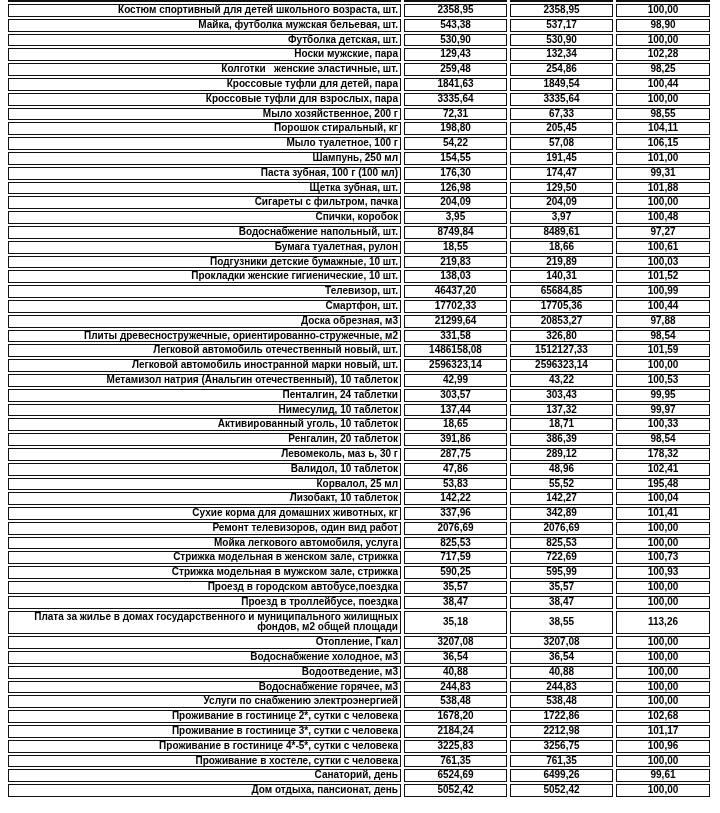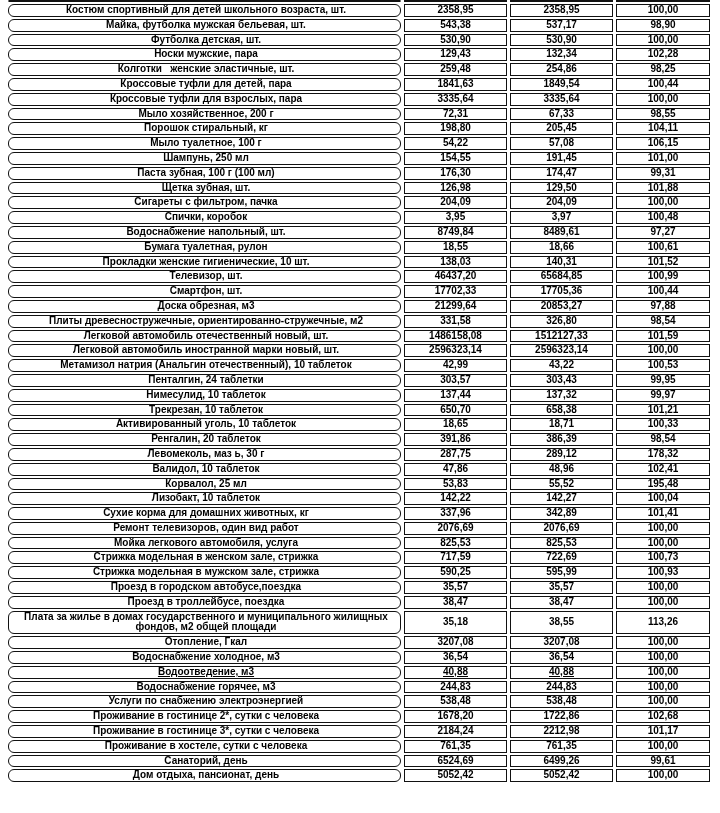--- a/index.html
+++ b/index.html
@@ -17,24 +17,24 @@
     border:1px solid #111;
     font-family:"Liberation Sans",sans-serif;
     font-weight:bold;
     font-size:10px;
     line-height:10.8px;
     color:#000;
     padding:0 2px;
     vertical-align:middle;
     overflow:hidden;
   }
-  td.name{text-align:center;padding-left:5px;white-space:pre-wrap;border-radius:6px;}
+  td.name{text-align:right;padding-left:5px;white-space:pre-wrap;}
   td.num{text-align:center;}
   tr.spacer td{height:1px;padding:0;}
-  td.u{text-decoration:underline;}
+  td.u{}
   col.c-name{width:393px;}
   col.c-v1{width:103px;}
   col.c-v2{width:103px;}
   col.c-idx{width:94px;}
 </style>
 </head>
 <body>
 
 <div class="page">
   <table class="price-table">
@@ -147,20 +147,26 @@
           <td class="num">8489,61</td>
           <td class="num">97,27</td>
         </tr>
         <tr>
           <td class="name">Бумага туалетная, рулон</td>
           <td class="num">18,55</td>
           <td class="num">18,66</td>
           <td class="num">100,61</td>
         </tr>
         <tr>
+          <td class="name">Подгузники детские бумажные, 10 шт.</td>
+          <td class="num">219,83</td>
+          <td class="num">219,89</td>
+          <td class="num">100,03</td>
+        </tr>
+        <tr>
           <td class="name">Прокладки женские гигиенические, 10 шт.</td>
           <td class="num">138,03</td>
           <td class="num">140,31</td>
           <td class="num">101,52</td>
         </tr>
         <tr>
           <td class="name">Телевизор, шт.</td>
           <td class="num">46437,20</td>
           <td class="num">65684,85</td>
           <td class="num">100,99</td>
@@ -207,26 +213,20 @@
           <td class="num">303,43</td>
           <td class="num">99,95</td>
         </tr>
         <tr>
           <td class="name">Нимесулид, 10 таблеток</td>
           <td class="num">137,44</td>
           <td class="num">137,32</td>
           <td class="num">99,97</td>
         </tr>
         <tr>
-          <td class="name">Трекрезан, 10 таблеток</td>
-          <td class="num">650,70</td>
-          <td class="num">658,38</td>
-          <td class="num">101,21</td>
-        </tr>
-        <tr>
           <td class="name">Активированный уголь, 10 таблеток</td>
           <td class="num">18,65</td>
           <td class="num">18,71</td>
           <td class="num">100,33</td>
         </tr>
         <tr>
           <td class="name">Ренгалин, 20 таблеток</td>
           <td class="num">391,86</td>
           <td class="num">386,39</td>
           <td class="num">98,54</td>
@@ -337,20 +337,26 @@
           <td class="name">Проживание в гостинице 2*, сутки с человека</td>
           <td class="num">1678,20</td>
           <td class="num">1722,86</td>
           <td class="num">102,68</td>
         </tr>
         <tr>
           <td class="name">Проживание в гостинице 3*, сутки с человека</td>
           <td class="num">2184,24</td>
           <td class="num">2212,98</td>
           <td class="num">101,17</td>
+        </tr>
+        <tr>
+          <td class="name">Проживание в гостинице 4*-5*, сутки с человека</td>
+          <td class="num">3225,83</td>
+          <td class="num">3256,75</td>
+          <td class="num">100,96</td>
         </tr>
         <tr>
           <td class="name">Проживание в хостеле, сутки с человека</td>
           <td class="num">761,35</td>
           <td class="num">761,35</td>
           <td class="num">100,00</td>
         </tr>
         <tr>
           <td class="name">Санаторий, день</td>
           <td class="num">6524,69</td>

